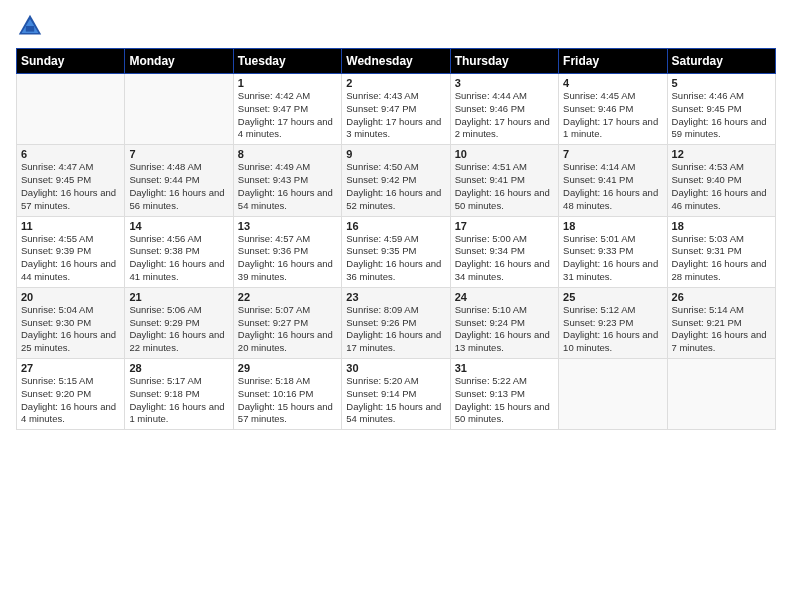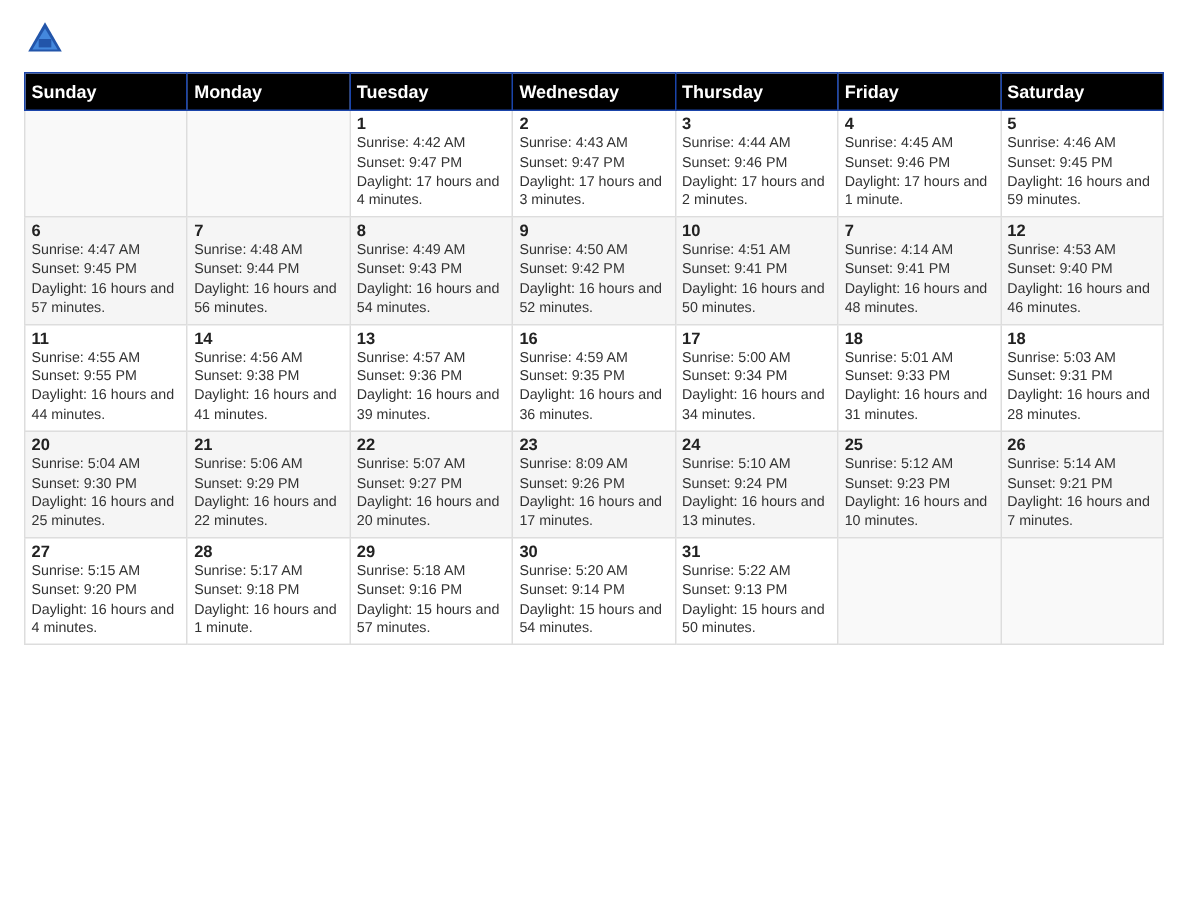--- a/index.html
+++ b/index.html
@@ -226,21 +226,21 @@
             <div class="day-info">Sunrise: 4:53 AM
 Sunset: 9:40 PM
 Daylight: 16 hours
 and 46 minutes.</div>
           </td>
         </tr>
         <tr>
           <td>
             <span class="day-num">11</span>
             <div class="day-info">Sunrise: 4:55 AM
-Sunset: 9:55 PM
+Sunset: 9:39 PM
 Daylight: 16 hours
 and 44 minutes.</div>
           </td>
           <td>
             <span class="day-num">14</span>
             <div class="day-info">Sunrise: 4:56 AM
 Sunset: 9:38 PM
 Daylight: 16 hours
 and 41 minutes.</div>
           </td>
@@ -342,21 +342,21 @@
           <td>
             <span class="day-num">28</span>
             <div class="day-info">Sunrise: 5:17 AM
 Sunset: 9:18 PM
 Daylight: 16 hours
 and 1 minute.</div>
           </td>
           <td>
             <span class="day-num">29</span>
             <div class="day-info">Sunrise: 5:18 AM
-Sunset: 9:16 PM
+Sunset: 10:16 PM
 Daylight: 15 hours
 and 57 minutes.</div>
           </td>
           <td>
             <span class="day-num">30</span>
             <div class="day-info">Sunrise: 5:20 AM
 Sunset: 9:14 PM
 Daylight: 15 hours
 and 54 minutes.</div>
           </td>

